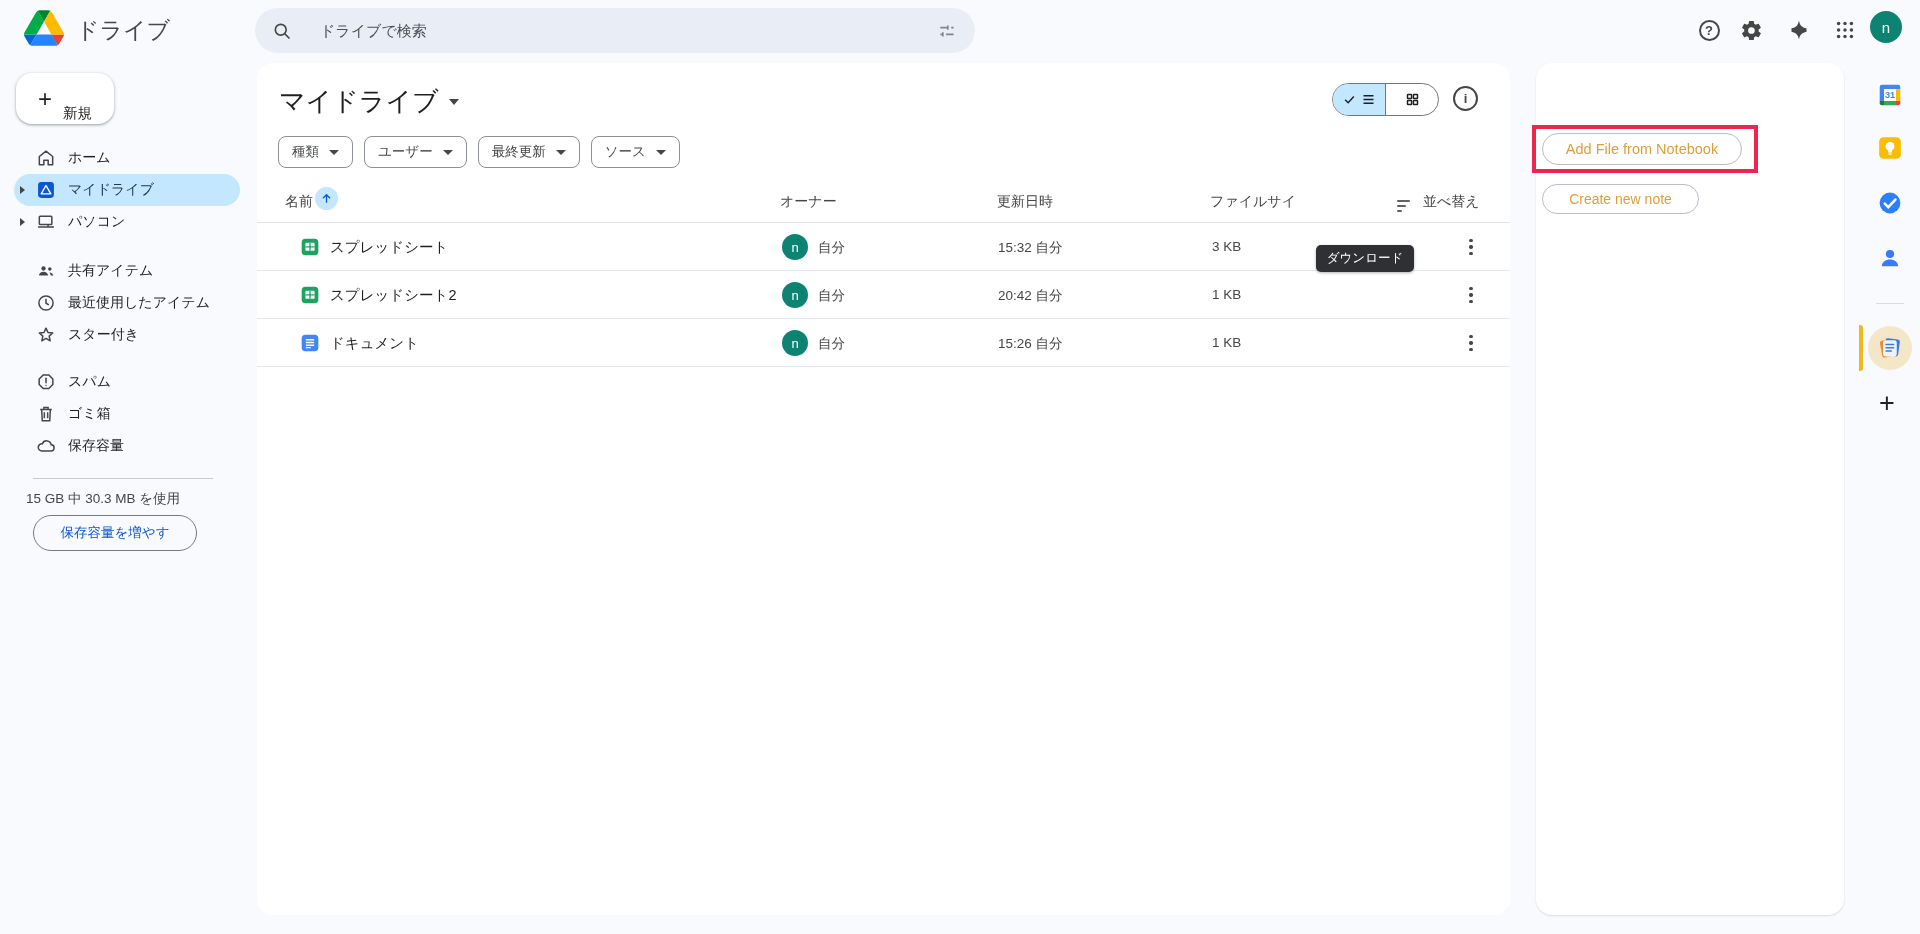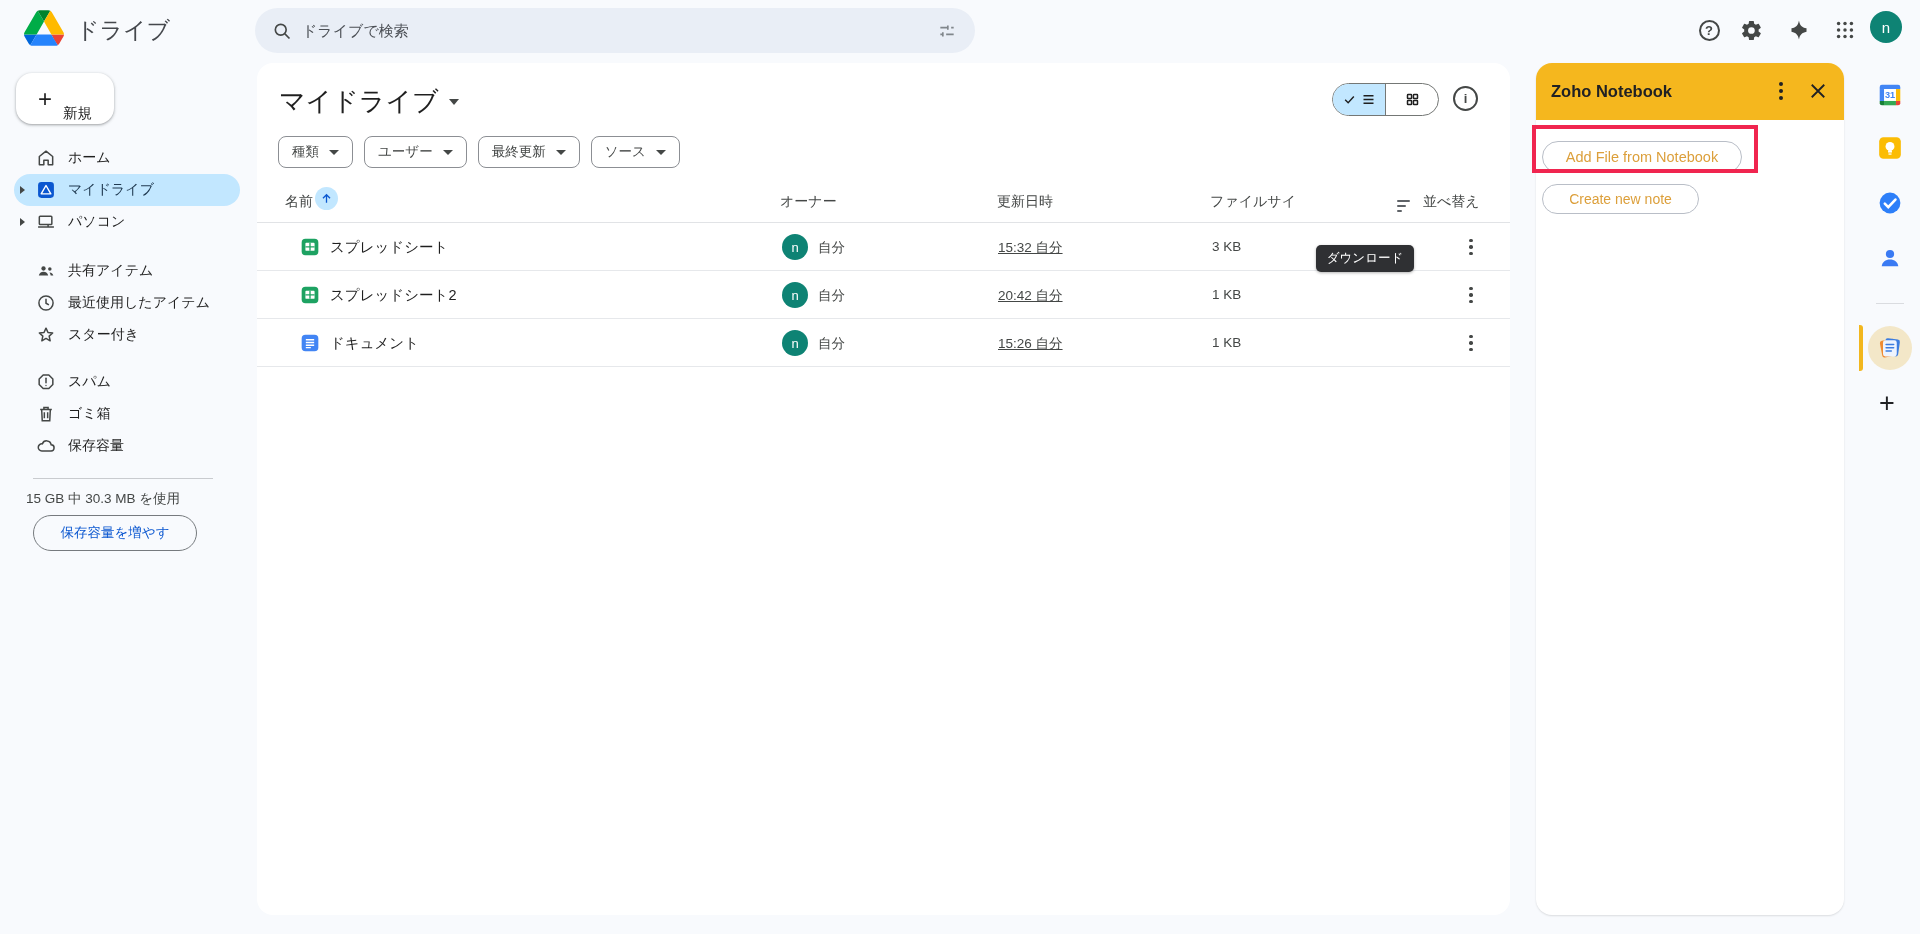--- a/index.html
+++ b/index.html
@@ -13,21 +13,21 @@
   .topbar { position:absolute; left:0; top:0; width:1920px; height:60px; }
   .drive-logo { position:absolute; left:24px; top:10px; width:40px; height:36px; }
   .app-title { position:absolute; left:76px; top:15px; font-size:23px; color:#45484d; }
   .searchbar {
     position:absolute; left:255px; top:8px; width:720px; height:45px;
     background:#e9eef6; border-radius:23px; display:flex; align-items:center;
   }
   .searchbar svg.mag { margin-left:17px; }
   .searchbar input {
     flex:1; border:none; outline:none; background:transparent;
-    font:15px "Liberation Sans","DejaVu Sans",sans-serif; color:#0f766e; margin-left:10px;
+    font:15px "Liberation Sans","DejaVu Sans",sans-serif; color:#0f766e; margin-left:28px;
   }
   .searchbar input::placeholder { color:#4b4f55; opacity:1; }
   .tune { margin-right:18px; }
   .hdr-ic { position:absolute; top:14px; width:32px; height:32px; display:flex; align-items:center; justify-content:center; border-radius:50%; cursor:pointer; }
   .help-circle { width:21px; height:21px; border:2px solid #444746; border-radius:50%; display:flex; align-items:center; justify-content:center; font-size:13px; font-weight:bold; color:#444746; }
   .avatar-top {
     position:absolute; left:1870px; top:11px; width:32px; height:32px; border-radius:50%;
     background:#0e8374; color:#fff; font-size:15px; display:flex; align-items:center; justify-content:center; cursor:pointer;
   }
 
@@ -87,21 +87,21 @@
     display:flex; align-items:center; justify-content:center; cursor:pointer; }
   .sortbars { display:inline-block; vertical-align:middle; }
   .sortbars div { height:2px; background:#5f6368; margin:3px 0; border-radius:1px; }
 
   .frow { position:absolute; left:0; width:100%; height:48px; border-bottom:1px solid #e6e8eb; cursor:pointer; }
   .frow .ficon { position:absolute; left:43px; top:14px; width:20px; height:20px; }
   .frow .fname { position:absolute; left:73px; top:15px; font-size:14.5px; color:#1f1f1f; }
   .frow .favatar { position:absolute; left:525px; top:11px; width:26px; height:26px; border-radius:50%;
     background:#0e8374; color:#fff; font-size:13px; display:flex; align-items:center; justify-content:center; }
   .frow .fowner { position:absolute; left:561px; top:16px; font-size:13.5px; color:#444746; }
-  .frow .fmod   { position:absolute; left:741px; top:16px; font-size:13.5px; color:#444746;text-decoration:underline; }
+  .frow .fmod   { position:absolute; left:741px; top:16px; font-size:13.5px; color:#444746; }
   .frow .fsize  { position:absolute; left:955px; top:16px; font-size:13.5px; color:#444746; }
   .kebab { position:absolute; left:1203px; top:13px; width:22px; height:22px; display:flex; flex-direction:column;
     align-items:center; justify-content:center; gap:3px; cursor:pointer; }
   .kebab i { width:3.5px; height:3.5px; border-radius:50%; background:#444746; }
 
   .tooltip {
     position:absolute; left:1059px; top:182px; width:98px; height:27px; background:#2f3033; color:#fff;
     border-radius:5px; font-size:12.5px; display:flex; align-items:center; justify-content:center;
     box-shadow:0 1px 3px rgba(0,0,0,.3); z-index:5;
   }
@@ -116,21 +116,21 @@
     border-radius:16px 16px 0 0; display:flex; align-items:center;
   }
   .zoho-title { margin-left:15px; font-size:16.5px; font-weight:bold; color:#202124; }
   .zoho-kebab { position:absolute; left:234px; top:17px; width:22px; height:22px; display:flex; flex-direction:column; align-items:center; justify-content:center; gap:3px; cursor:pointer; }
   .zoho-kebab i { width:4px; height:4px; border-radius:50%; background:#202124; }
   .zoho-close { position:absolute; left:272px; top:18px; width:20px; height:20px; cursor:pointer; }
   .pill-btn {
     position:absolute; background:#fff; border:1px solid #b9bec7; border-radius:16px;
     color:#dc9f3a; font-size:14px; display:flex; align-items:center; justify-content:center; cursor:pointer;
   }
-  .add-file-btn { left:6px; top:70px; width:200px; height:32px; font-size:14.5px;margin-top:8px; }
+  .add-file-btn { left:6px; top:70px; width:200px; height:32px; font-size:14.5px; }
   .create-note-btn { left:6px; top:121px; width:157px; height:30px; }
   .red-highlight {
     position:absolute; left:1532px; top:125px; width:226px; height:48px;
     border:4px solid #f0254f; z-index:50; pointer-events:none;
   }
 
   
   .rail-ic { position:absolute; width:26px; height:26px; cursor:pointer; }
   .rail-divider { position:absolute; left:1876px; top:303px; width:28px; height:1px; background:#dadce0; }
   .rail-active-bg { position:absolute; left:1868px; top:326px; width:44px; height:44px; border-radius:50%; background:#f3e7c8; cursor:pointer; }
@@ -389,31 +389,20 @@
         <i></i>
         <i></i>
         <i></i>
       </span>
   </div>
 
   <div class="tooltip">ダウンロード</div>
 </div>
 
 <div class="zoho-panel">
-  <div class="zoho-header">
-    <span class="zoho-title">Zoho Notebook</span>
-    <span class="zoho-kebab">
-        <i></i>
-        <i></i>
-        <i></i>
-      </span>
-    <svg class="zoho-close" viewBox="0 0 24 24" fill="none" stroke="#202124" stroke-width="2.2">
-        <path d="M4.5 4.5 19.5 19.5M19.5 4.5 4.5 19.5"></path>
-      </svg>
-  </div>
   <div class="pill-btn add-file-btn">Add File from Notebook</div>
   <div class="pill-btn create-note-btn">Create new note</div>
 </div>
 <div class="red-highlight"></div>
 
 <div>
   <svg class="rail-ic" style="left:1877px; top:82px" viewBox="0 0 24 24">
     <rect x="2.5" y="2.5" width="19" height="19" rx="2" fill="#fff"></rect>
     <path d="M2.5 4.5a2 2 0 0 1 2-2h15a2 2 0 0 1 2 2v2h-19z" fill="#4285f4"></path>
     <path d="M2.5 6.5h4v11h-4z" fill="#4285f4"></path>

